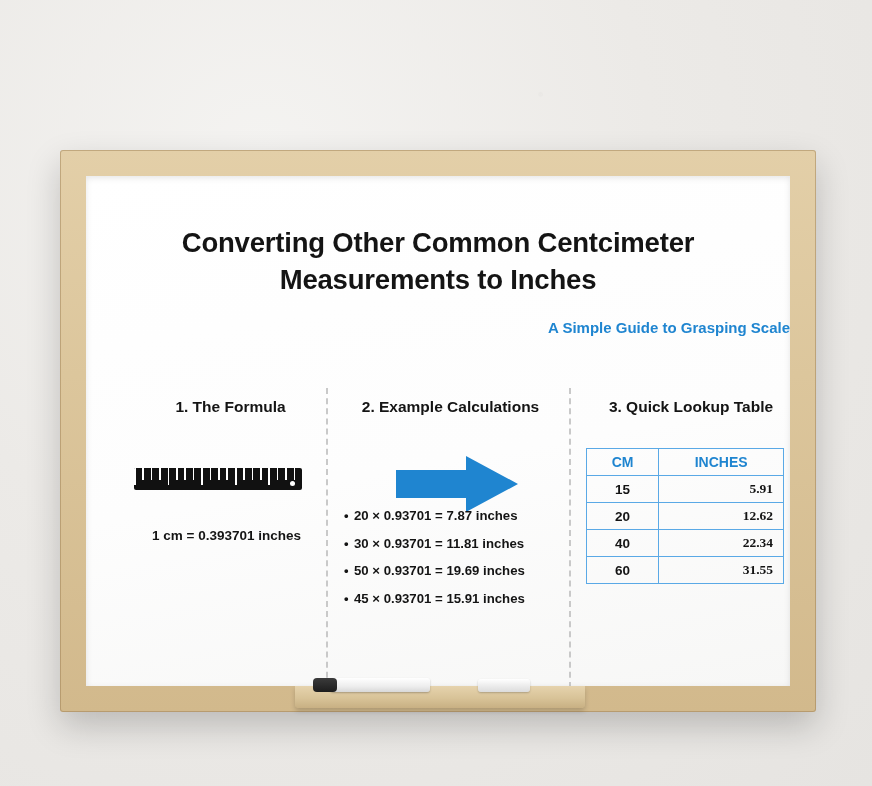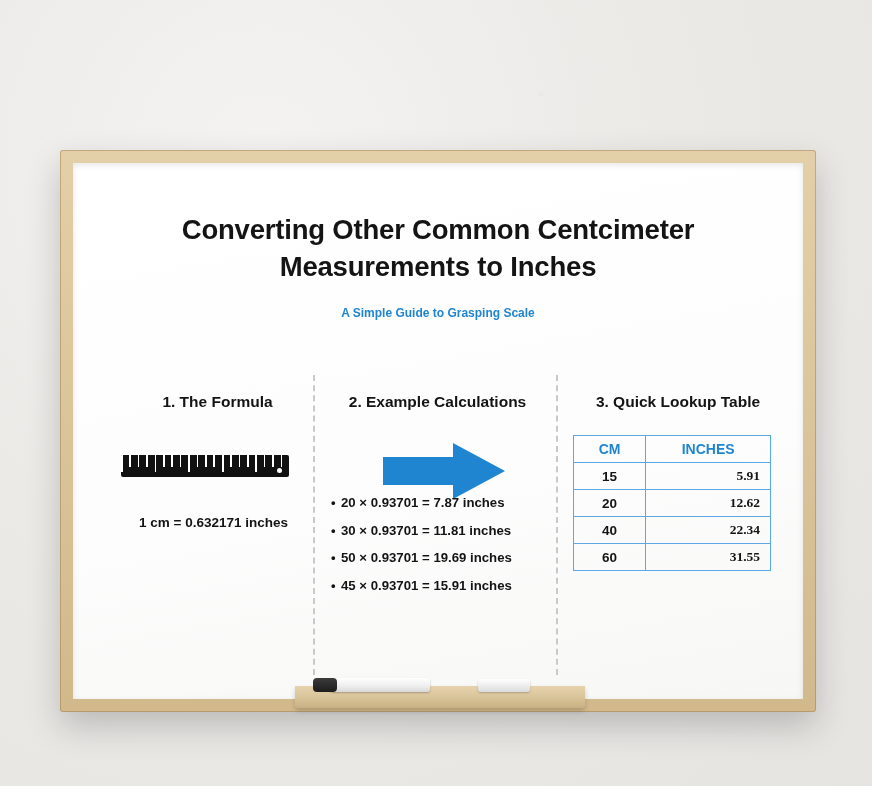--- a/index.html
+++ b/index.html
@@ -43,21 +43,21 @@
     border-radius: 3px;
   }
   .board-frame {
     position: absolute;
     left: 60px;
     top: 150px;
     width: 756px;
     height: 562px;
     border-radius: 3px;
     background: linear-gradient(180deg, #e3cfa8 0%, #dcc69c 40%, #d2b98c 100%);
-    padding: 13px;
+    padding: 26px;
     box-sizing: border-box;
   }
   .board-frame::after {
     content: "";
     position: absolute;
     inset: 0;
     border-radius: 3px;
     box-shadow: inset 0 0 0 1px rgba(150,120,75,0.45);
     pointer-events: none;
   }
@@ -121,36 +121,36 @@
     font-weight: bold;
     color: #141414;
     line-height: 1.35;
     letter-spacing: -0.2px;
   }
   .subtitle {
     position: absolute;
     left: 0;
     right: 0;
     top: 143px;
-    text-align: center;
-    font-size: 12px;
+    text-align: right;
+    font-size: 15px;
     font-weight: bold;
     color: #1f85d0;
   }
 
   .divider {
     position: absolute;
     top: 212px;
     height: 300px;
     border-left: 2px dashed #c9c9c9;
   }
   .divider-1 { left: 240px; }
   .divider-2 { left: 483px; }
 
-  .col { position: absolute; top: 222px; margin-top: 8px; }
+  .col { position: absolute; top: 222px; }
   .col-head {
     font-size: 15.5px;
     font-weight: bold;
     color: #141414;
     white-space: nowrap;
   }
 
   .col-1 { left: 52px; width: 185px; text-align: center; }
   .col-2 { left: 252px; width: 225px; text-align: center; }
   .col-3 { left: 496px; width: 218px; text-align: center; }
@@ -287,21 +287,21 @@
     <div class="col col-1">
       <div class="col-head">1. The Formula</div>
     </div>
     <div class="ruler-wrap">
       <div class="ruler">
         <div class="ruler-ticks"></div>
         <div class="ruler-ticks-long"></div>
         <div class="ruler-dot"></div>
       </div>
     </div>
-    <div class="formula">1 cm = 0.632171 inches</div>
+    <div class="formula">1 cm = 0.393701 inches</div>
 
     <div class="col col-2">
       <div class="col-head">2. Example Calculations</div>
     </div>
 
     <div class="arrow-wrap">
       <svg width="122" height="56" viewBox="0 0 122 56" aria-hidden="true">
         <polygon points="0,14 70,14 70,0 122,28 70,56 70,42 0,42" fill="#1f85d0"></polygon>
       </svg>
     </div>

